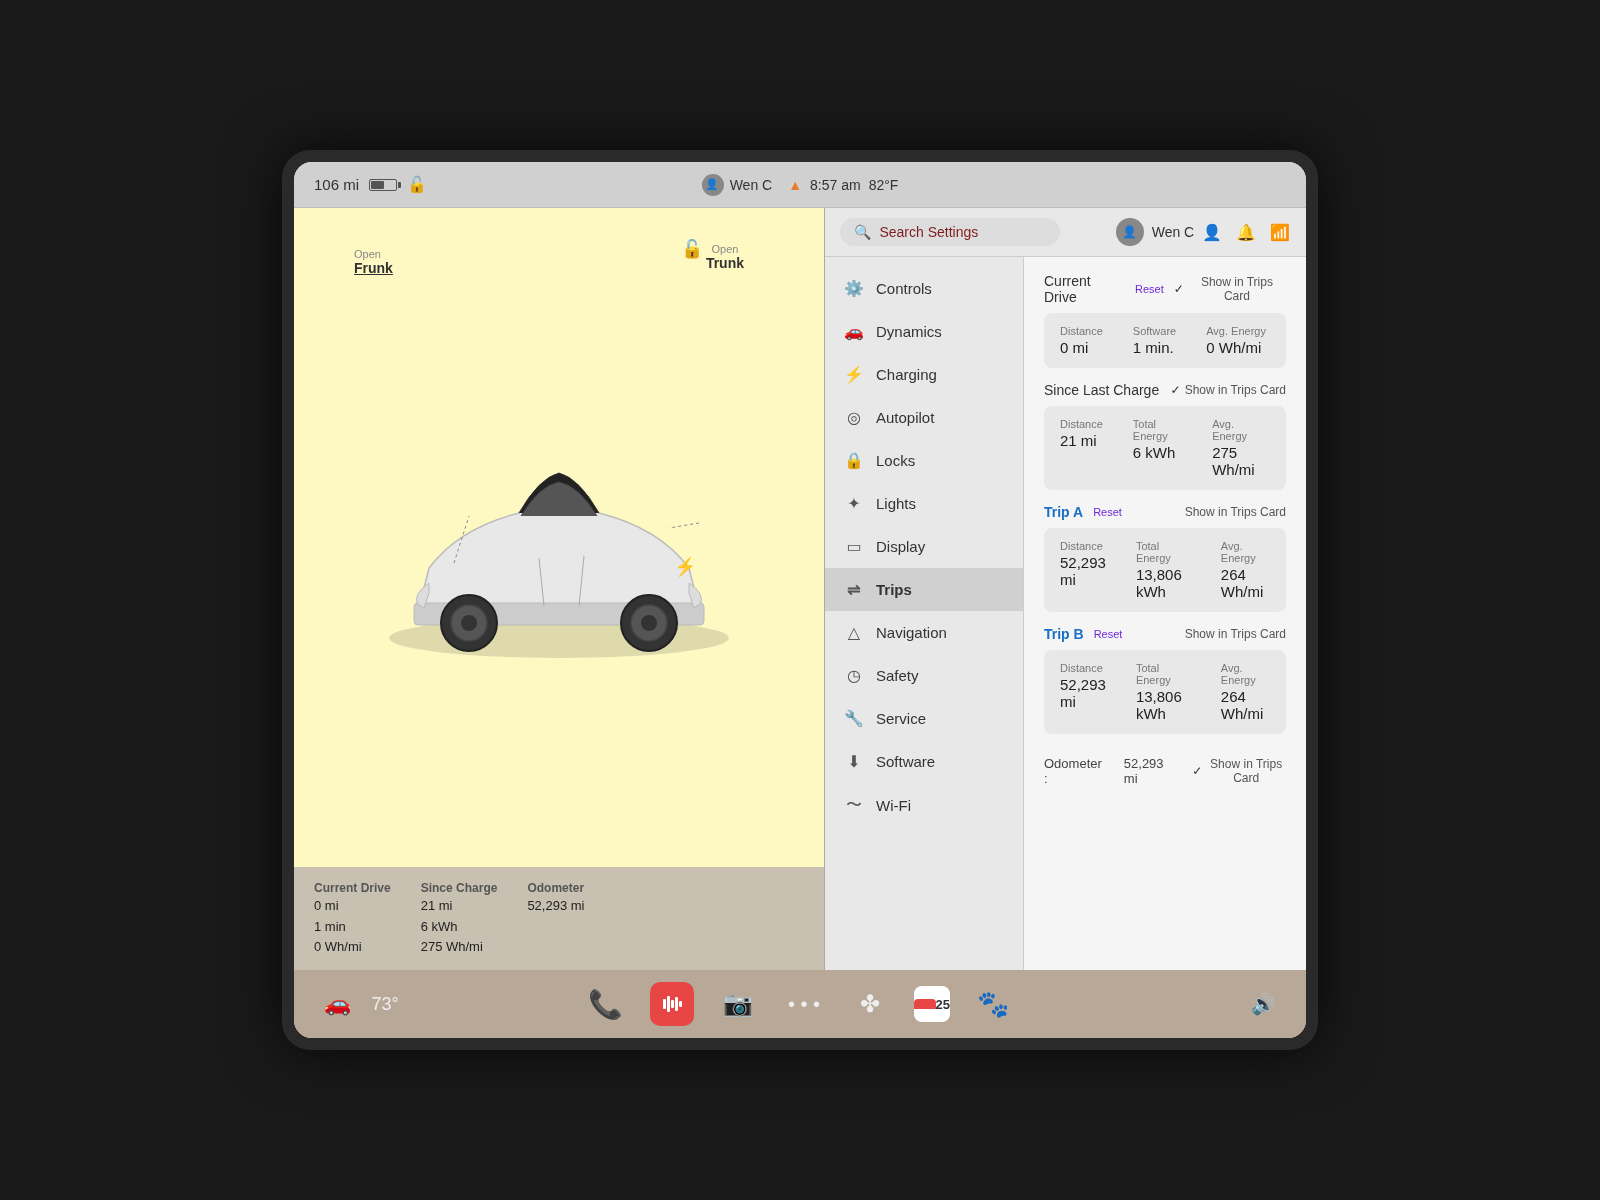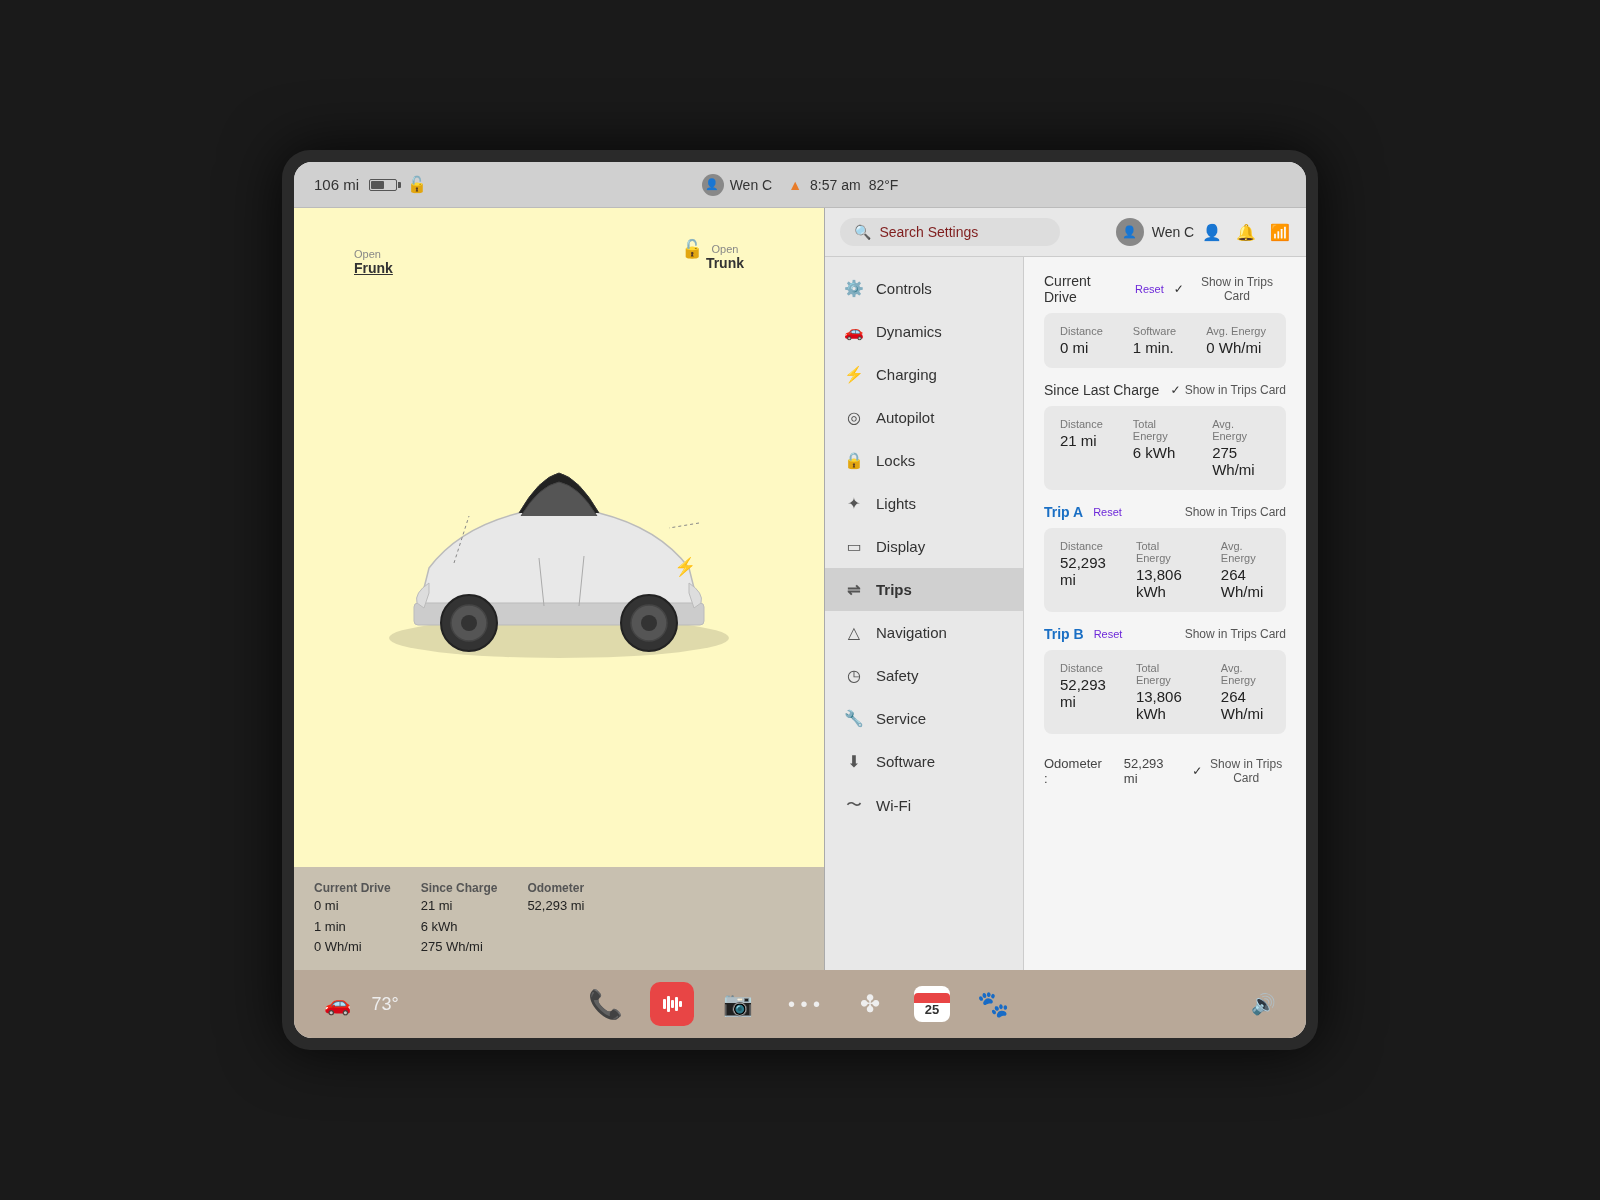--- a/index.html
+++ b/index.html
@@ -871,21 +871,21 @@
             <rect x="18" y="8" width="3" height="6" rx="1" fill="white"></rect>
           </svg>
         </div>
 
         <div class="taskbar-icon purple" style="color:#8855cc; background: none;">📷</div>
 
         <div class="taskbar-icon dots">• • •</div>
 
         <div class="taskbar-icon fan">✤</div>
 
-        <div class="taskbar-icon calendar" style="background: white; border-radius: 8px; width: 36px; height: 36px; display: flex; flex-direction: column; align-items: center; justify-content: center; gap: 0;">
+        <div class="taskbar-icon calendar" style="background: white; border-radius: 8px; width: 36px; height: 36px; display: flex; flex-direction: row; align-items: center; justify-content: center; gap: 0;">
           <div style="background: #e84545; width: 100%; height: 10px; border-radius: 4px 4px 0 0; display: flex; align-items: center; justify-content: center; font-size: 7px; color: white;"></div>
           <div style="font-size: 13px; font-weight: bold; color: #333; line-height: 1;">25</div>
         </div>
 
         <div class="taskbar-icon paw">🐾</div>
       </div>
 
       <div class="taskbar-right">
         <span class="volume-icon">🔊</span>
       </div>

